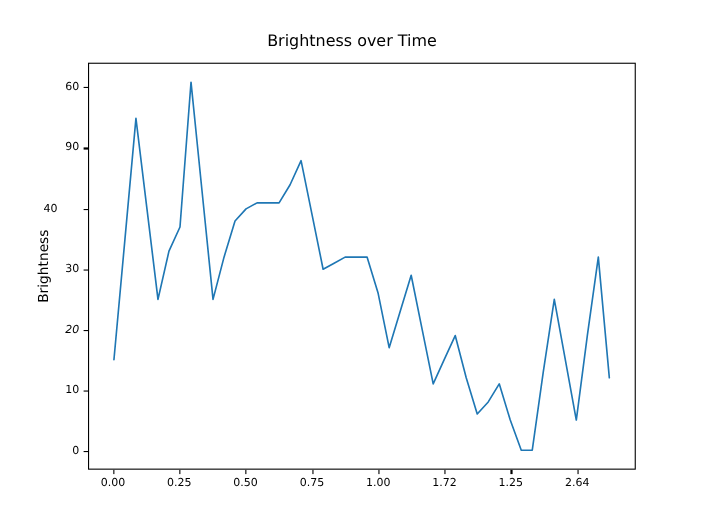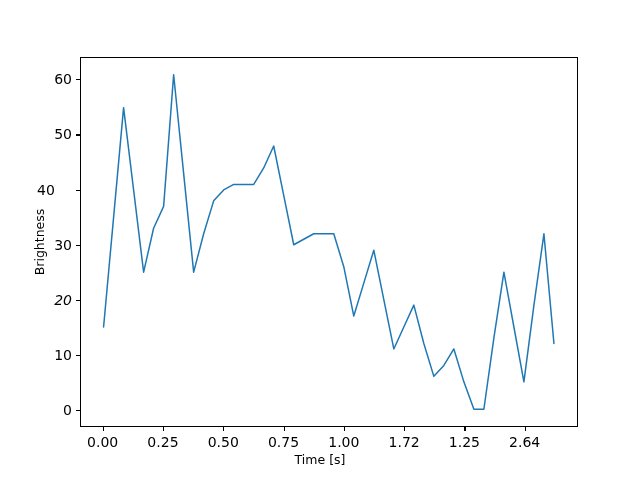--- a/index.html
+++ b/index.html
@@ -38,21 +38,21 @@
   #data-svg {
     position: absolute;
     left: 0;
     top: 0;
     width: 100%;
     height: 100%;
     display: block;
   }
   .tick-label {
     position: absolute;
-    font-size: 14px;
+    font-size: 10px;
     color: #000000;
     white-space: nowrap;
   }
   .ytick-label {
     text-align: right;
     transform: translateY(-50%);
   }
   .xtick-label {
     text-align: center;
     transform: translateX(-50%);
@@ -91,31 +91,31 @@
     transform-origin: 0 0;
     transform: translate(32px, 427px) rotate(-90deg);
     white-space: nowrap;
   }
 </style>
 </head>
 <body>
 
 <div id="figure">
 
+  <div id="chart-title">Brightness over Time</div>
 
   <div id="ylabel">Brightness</div>
-  <div id="xlabel">Time [s]</div>
 
   <div id="ytick-labels">
       <div class="tick-label ytick-label" style="left: 20px; width: 52px; top: 410.182px;">0</div>
       <div class="tick-label ytick-label" style="left: 20px; width: 52px; top: 355.04px;">10</div>
       <div class="tick-label ytick-label" style="left: 20px; width: 52px; top: 299.899px; font-style: italic;">20</div>
       <div class="tick-label ytick-label" style="left: 20px; width: 52px; top: 244.757px;">30</div>
       <div class="tick-label ytick-label" style="left: 20px; width: 52px; top: 189.615px; text-align: center;">40</div>
-      <div class="tick-label ytick-label" style="left: 20px; width: 52px; top: 134.474px;">50</div>
+      <div class="tick-label ytick-label" style="left: 20px; width: 52px; top: 134.474px;">90</div>
       <div class="tick-label ytick-label" style="left: 20px; width: 52px; top: 79.3323px;">60</div>
     </div>
   <div id="xtick-labels">
       <div class="tick-label xtick-label" style="left: 102.669px; top: 434px;">0.00</div>
       <div class="tick-label xtick-label" style="left: 162.96px; top: 434px;">0.25</div>
       <div class="tick-label xtick-label" style="left: 223.25px; top: 434px;">0.50</div>
       <div class="tick-label xtick-label" style="left: 283.541px; top: 434px;">0.75</div>
       <div class="tick-label xtick-label" style="left: 343.831px; top: 434px;">1.00</div>
       <div class="tick-label xtick-label" style="left: 404.122px; top: 434px;">1.72</div>
       <div class="tick-label xtick-label" style="left: 464.413px; top: 434px;">1.25</div>

